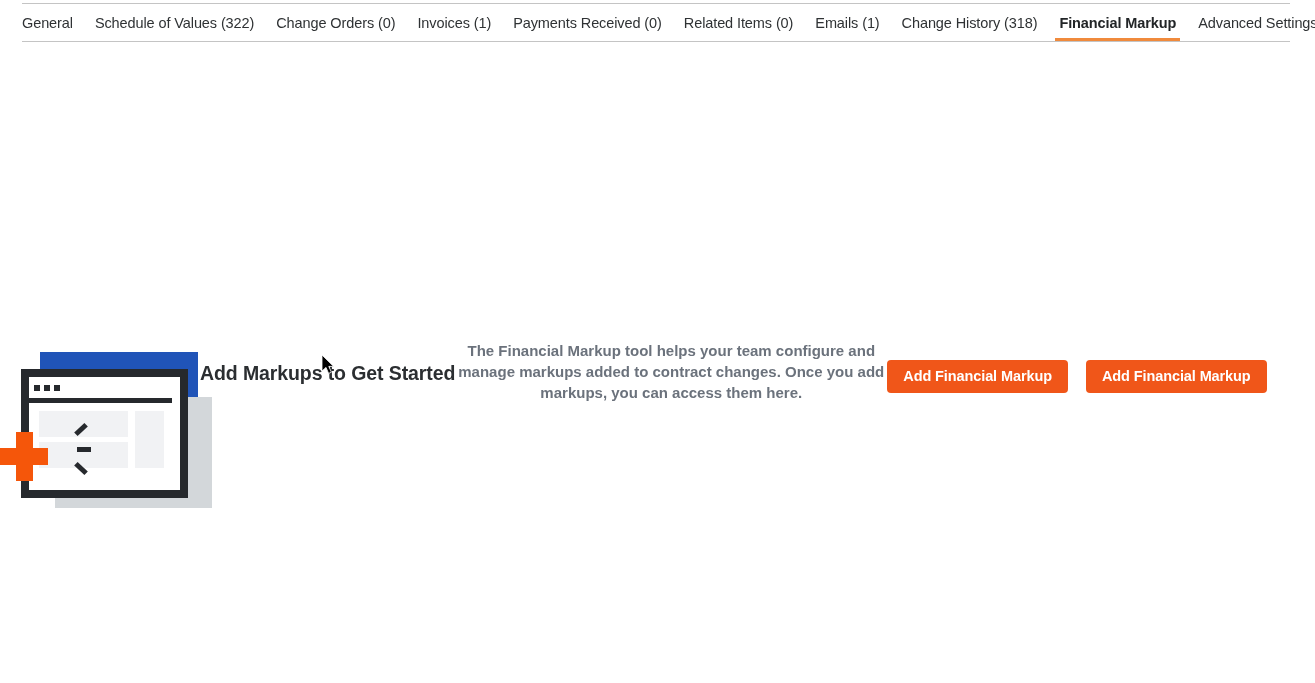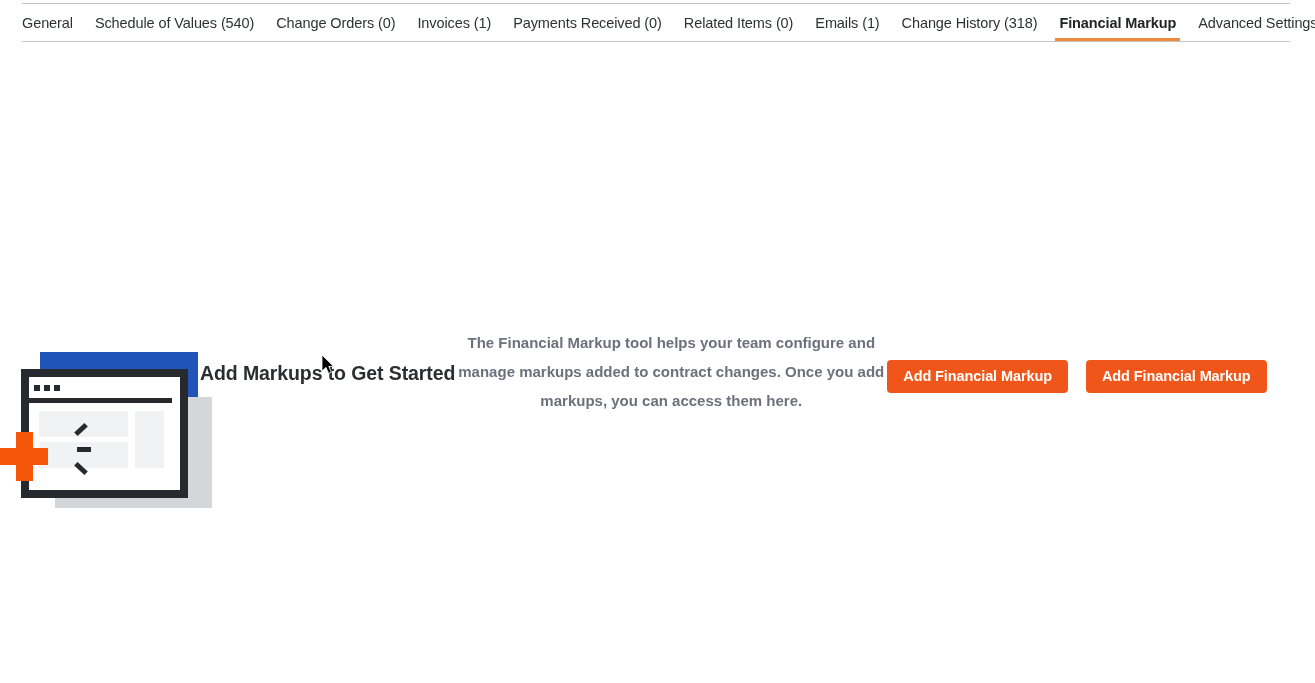--- a/index.html
+++ b/index.html
@@ -188,21 +188,21 @@
     font-weight: bold;
     color: #2b2e31;
     letter-spacing: -0.1px;
   }
   #description {
     margin-top: 18px;
     width: 432px;
     text-align: center;
     font-size: 15px;
     font-weight: bold;
-    line-height: 29px;
+    line-height: 21px;
     color: #6b727c;
   }
 
   #button-row {
     margin-top: 27px;
     display: flex;
     gap: 18px;
   }
   .btn {
     background: #f05619;
@@ -234,21 +234,21 @@
 <body>
 
 <div id="tabbar">
   <div class="rule top"></div>
   <div class="rule bottom"></div>
   <div id="tablist">
       <div class="tab">
         <span>General</span>
       </div>
       <div class="tab">
-        <span>Schedule of Values (540)</span>
+        <span>Schedule of Values (322)</span>
       </div>
       <div class="tab">
         <span>Change Orders (0)</span>
       </div>
       <div class="tab">
         <span>Invoices (1)</span>
       </div>
       <div class="tab">
         <span>Payments Received (0)</span>
       </div>

